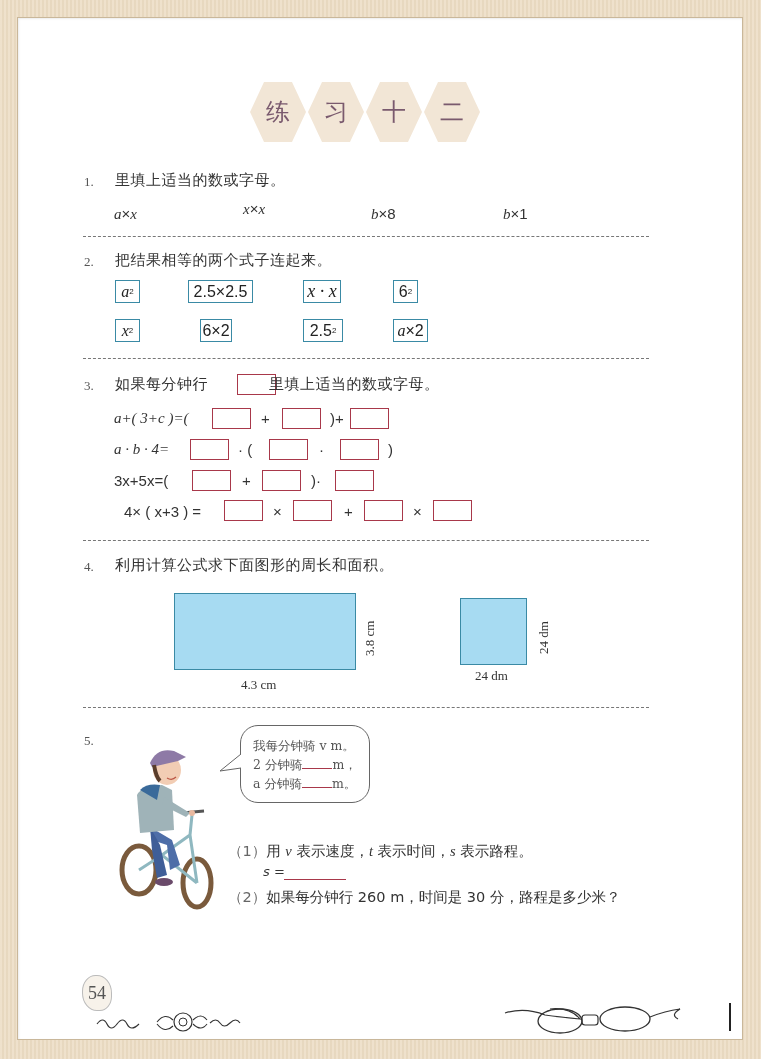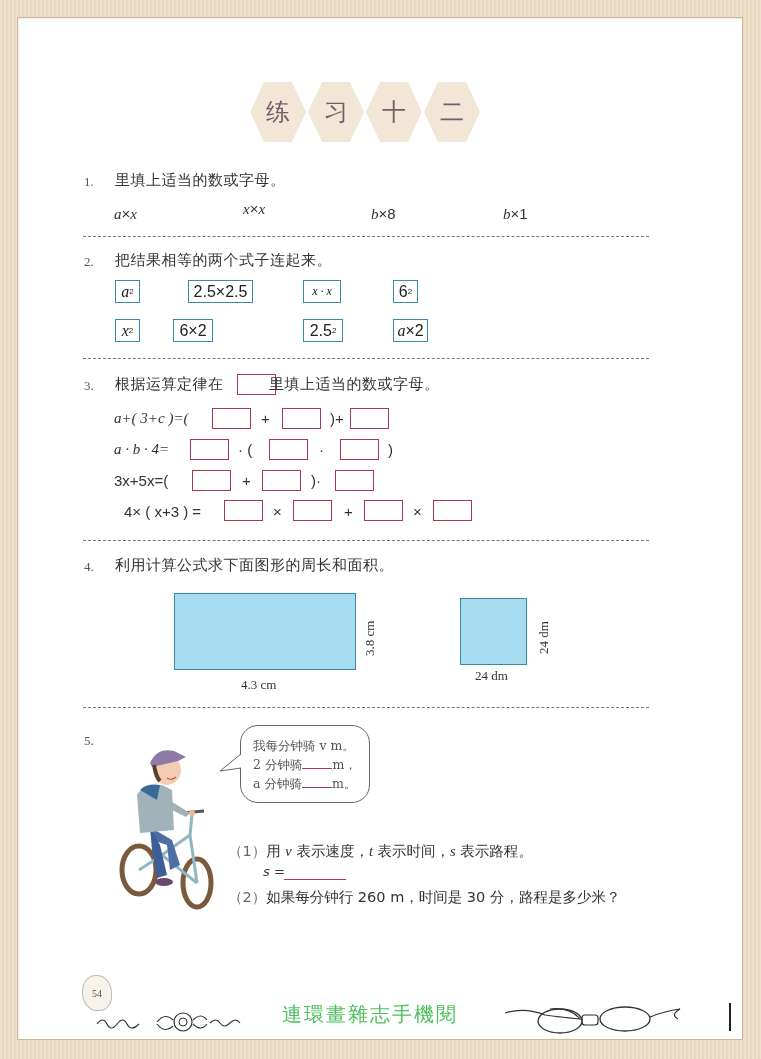--- a/index.html
+++ b/index.html
@@ -45,21 +45,21 @@
   .bubble {
     position: absolute; left: 240px; top: 725px; width: 130px; height: 78px;
     border: 1px solid #666; border-radius: 18px; background: #fff;
   }
   .bubble-line { position: absolute; left: 12px; font-size: 12.5px; color: #555; font-family: "DejaVu Serif", serif; white-space: nowrap; }
   .blank { display: inline-block; border-bottom: 1.5px solid #a8384a; vertical-align: baseline; height: 1px; }
   .sub { position: absolute; font-size: 14.5px; color: #333; font-family: "DejaVu Sans", sans-serif; white-space: nowrap; }
   .pagenum {
     position: absolute; left: 82px; top: 975px; width: 30px; height: 36px;
     border: 1px solid #bbb; border-radius: 45% 50% 40% 50%;
-    background: #f7f2ea; font-size: 10px; color: #555;
+    background: #f7f2ea; font-size: 18px; color: #555;
     display: flex; align-items: center; justify-content: center; font-family: "Liberation Serif", serif;
   }
   .watermark { position: absolute; left: 230px; top: 1005px; width: 280px; text-align: center; color: #4fbf5e; font-size: 20px; line-height: 18px; font-family: "DejaVu Sans", sans-serif; letter-spacing: 2px; }
 </style>
 </head>
 <body>
 
 <div class="page"></div>
 
 <div class="hex" style="left:250px">
@@ -87,46 +87,46 @@
 <div class="qtext" style="top:251px">把结果相等的两个式子连起来。</div>
 
 <div class="bluebox" style="left:115px;top:280px;width:25px">
     <span class="ital">a</span>
     <sup>2</sup>
   </div>
 <div class="bluebox" style="left:188px;top:280px;width:65px">
     <span>2.5×2.5</span>
   </div>
 <div class="bluebox" style="left:303px;top:280px;width:38px">
-    <span class="ital" style="font-size:12px">x · x</span>
+    <span class="ital" style="font-size:18px">x · x</span>
   </div>
 <div class="bluebox" style="left:393px;top:280px;width:25px">
     <span>6</span>
     <sup>2</sup>
   </div>
 
 <div class="bluebox" style="left:115px;top:319px;width:25px">
     <span class="ital">x</span>
     <sup>2</sup>
   </div>
-<div class="bluebox" style="left:173px;top:319px;width:40px">
+<div class="bluebox" style="left:200px;top:319px;width:32px">
     <span>6×2</span>
   </div>
 <div class="bluebox" style="left:303px;top:319px;width:40px">
     <span>2.5</span>
     <sup>2</sup>
   </div>
 <div class="bluebox" style="left:393px;top:319px;width:35px">
     <span class="ital">a</span>
     <span>×2</span>
   </div>
 <div class="dash" style="top:358px"></div>
 
 <div class="qnum" style="top:378px">3.</div>
-<div class="qtext" style="top:375px">根据运算定律在</div>
+<div class="qtext" style="top:375px">如果每分钟行</div>
 <div class="redbox" style="left:237px;top:374px"></div>
 <div class="qtext" style="left:269px;top:375px">里填上适当的数或字母。</div>
 
 <div class="expr ital" style="left:114px;top:410px">a+( 3+c )=(</div>
 <div class="redbox" style="left:212px;top:408px"></div>
 <div class="expr" style="left:261px;top:410px">+</div>
 <div class="redbox" style="left:282px;top:408px"></div>
 <div class="expr" style="left:330px;top:410px">)+</div>
 <div class="redbox" style="left:350px;top:408px"></div>
 
@@ -215,15 +215,14 @@
   <path d="M115 13 q6 -6 10 0 t10 0 t10 0" stroke="#333" stroke-width="1.1" fill="none"></path>
 </svg>
 <svg class="abs" style="left:500px;top:1003px" width="185" height="32" viewBox="0 0 185 32">
   <path d="M5 10 Q25 4 45 12 Q60 14 80 16 Q70 4 50 6" stroke="#333" stroke-width="1.2" fill="none"></path>
   <ellipse cx="60" cy="18" rx="22" ry="12" fill="none" stroke="#333" stroke-width="1.3"></ellipse>
   <rect x="82" y="12" width="16" height="10" rx="3" fill="none" stroke="#333" stroke-width="1.2"></rect>
   <ellipse cx="125" cy="16" rx="25" ry="12" fill="none" stroke="#333" stroke-width="1.3"></ellipse>
   <path d="M150 14 Q165 8 180 6 Q170 12 178 16" stroke="#333" stroke-width="1.2" fill="none"></path>
 </svg>
 <div class="watermark">
-  <div>連環畫雜志手機閱</div>
 </div>
 <div class="abs" style="left:729px;top:1003px;width:2px;height:28px;background:#222"></div>
 
 </body></html>

